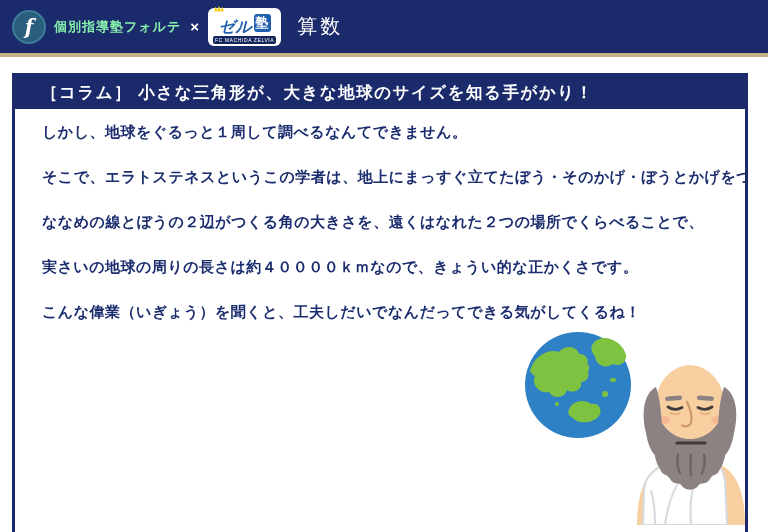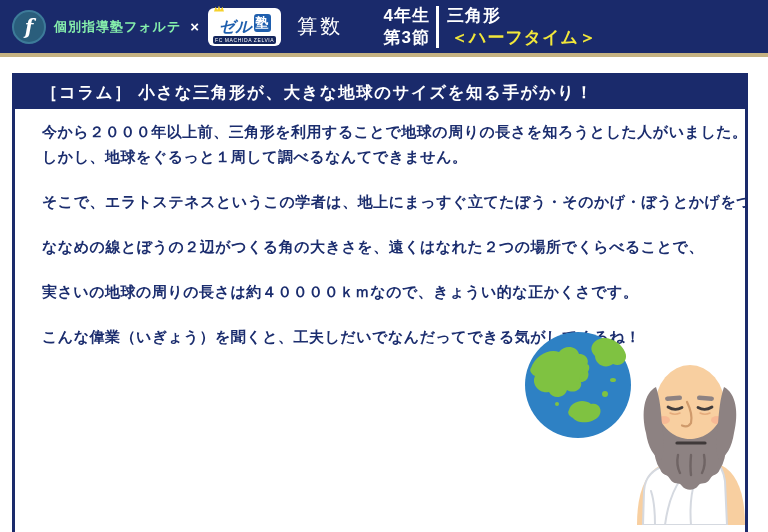--- a/index.html
+++ b/index.html
@@ -62,40 +62,28 @@
       <div class="zel-crown"></div>
       <div class="zel-main">
         <span class="zel-txt">ゼル</span>
         <span class="zel-chip">塾</span>
       </div>
       <div class="zel-sub">FC MACHIDA ZELVIA</div>
     </div>
 
     <div class="subject">算数</div>
 
-    <div class="lesson-cluster">
-      <div class="grade-block">
-        <div>4年生</div>
-        <div>第3節</div>
-      </div>
-      <div class="v-divider"></div>
-      <div class="unit-block">
-        <div class="unit-name">三角形</div>
-        <div class="unit-phase">＜ハーフタイム＞</div>
-      </div>
-    </div>
   </div>
   <div class="gold-line"></div>
 
   <div class="panel">
     <div class="panel-title">［コラム］ 小さな三角形が、大きな地球のサイズを知る手がかり！</div>
 
     <div class="panel-body">
       <div class="para">
-        <div class="line">今から２０００年以上前、三角形を利用することで地球の周りの長さを知ろうとした人がいました。</div>
         <div class="line">しかし、地球をぐるっと１周して調べるなんてできません。</div>
       </div>
       <div class="para">
         <div class="line">そこで、エラトステネスというこの学者は、地上にまっすぐ立てたぼう・そのかげ・ぼうとかげをつなぐななめの線を３辺とす</div>
       </div>
       <div class="para">
         <div class="line">ななめの線とぼうの２辺がつくる角の大きさを、遠くはなれた２つの場所でくらべることで、</div>
       </div>
       <div class="para">
         <div class="line">実さいの地球の周りの長さは約４００００ｋｍなので、きょうい的な正かくさです。</div>

